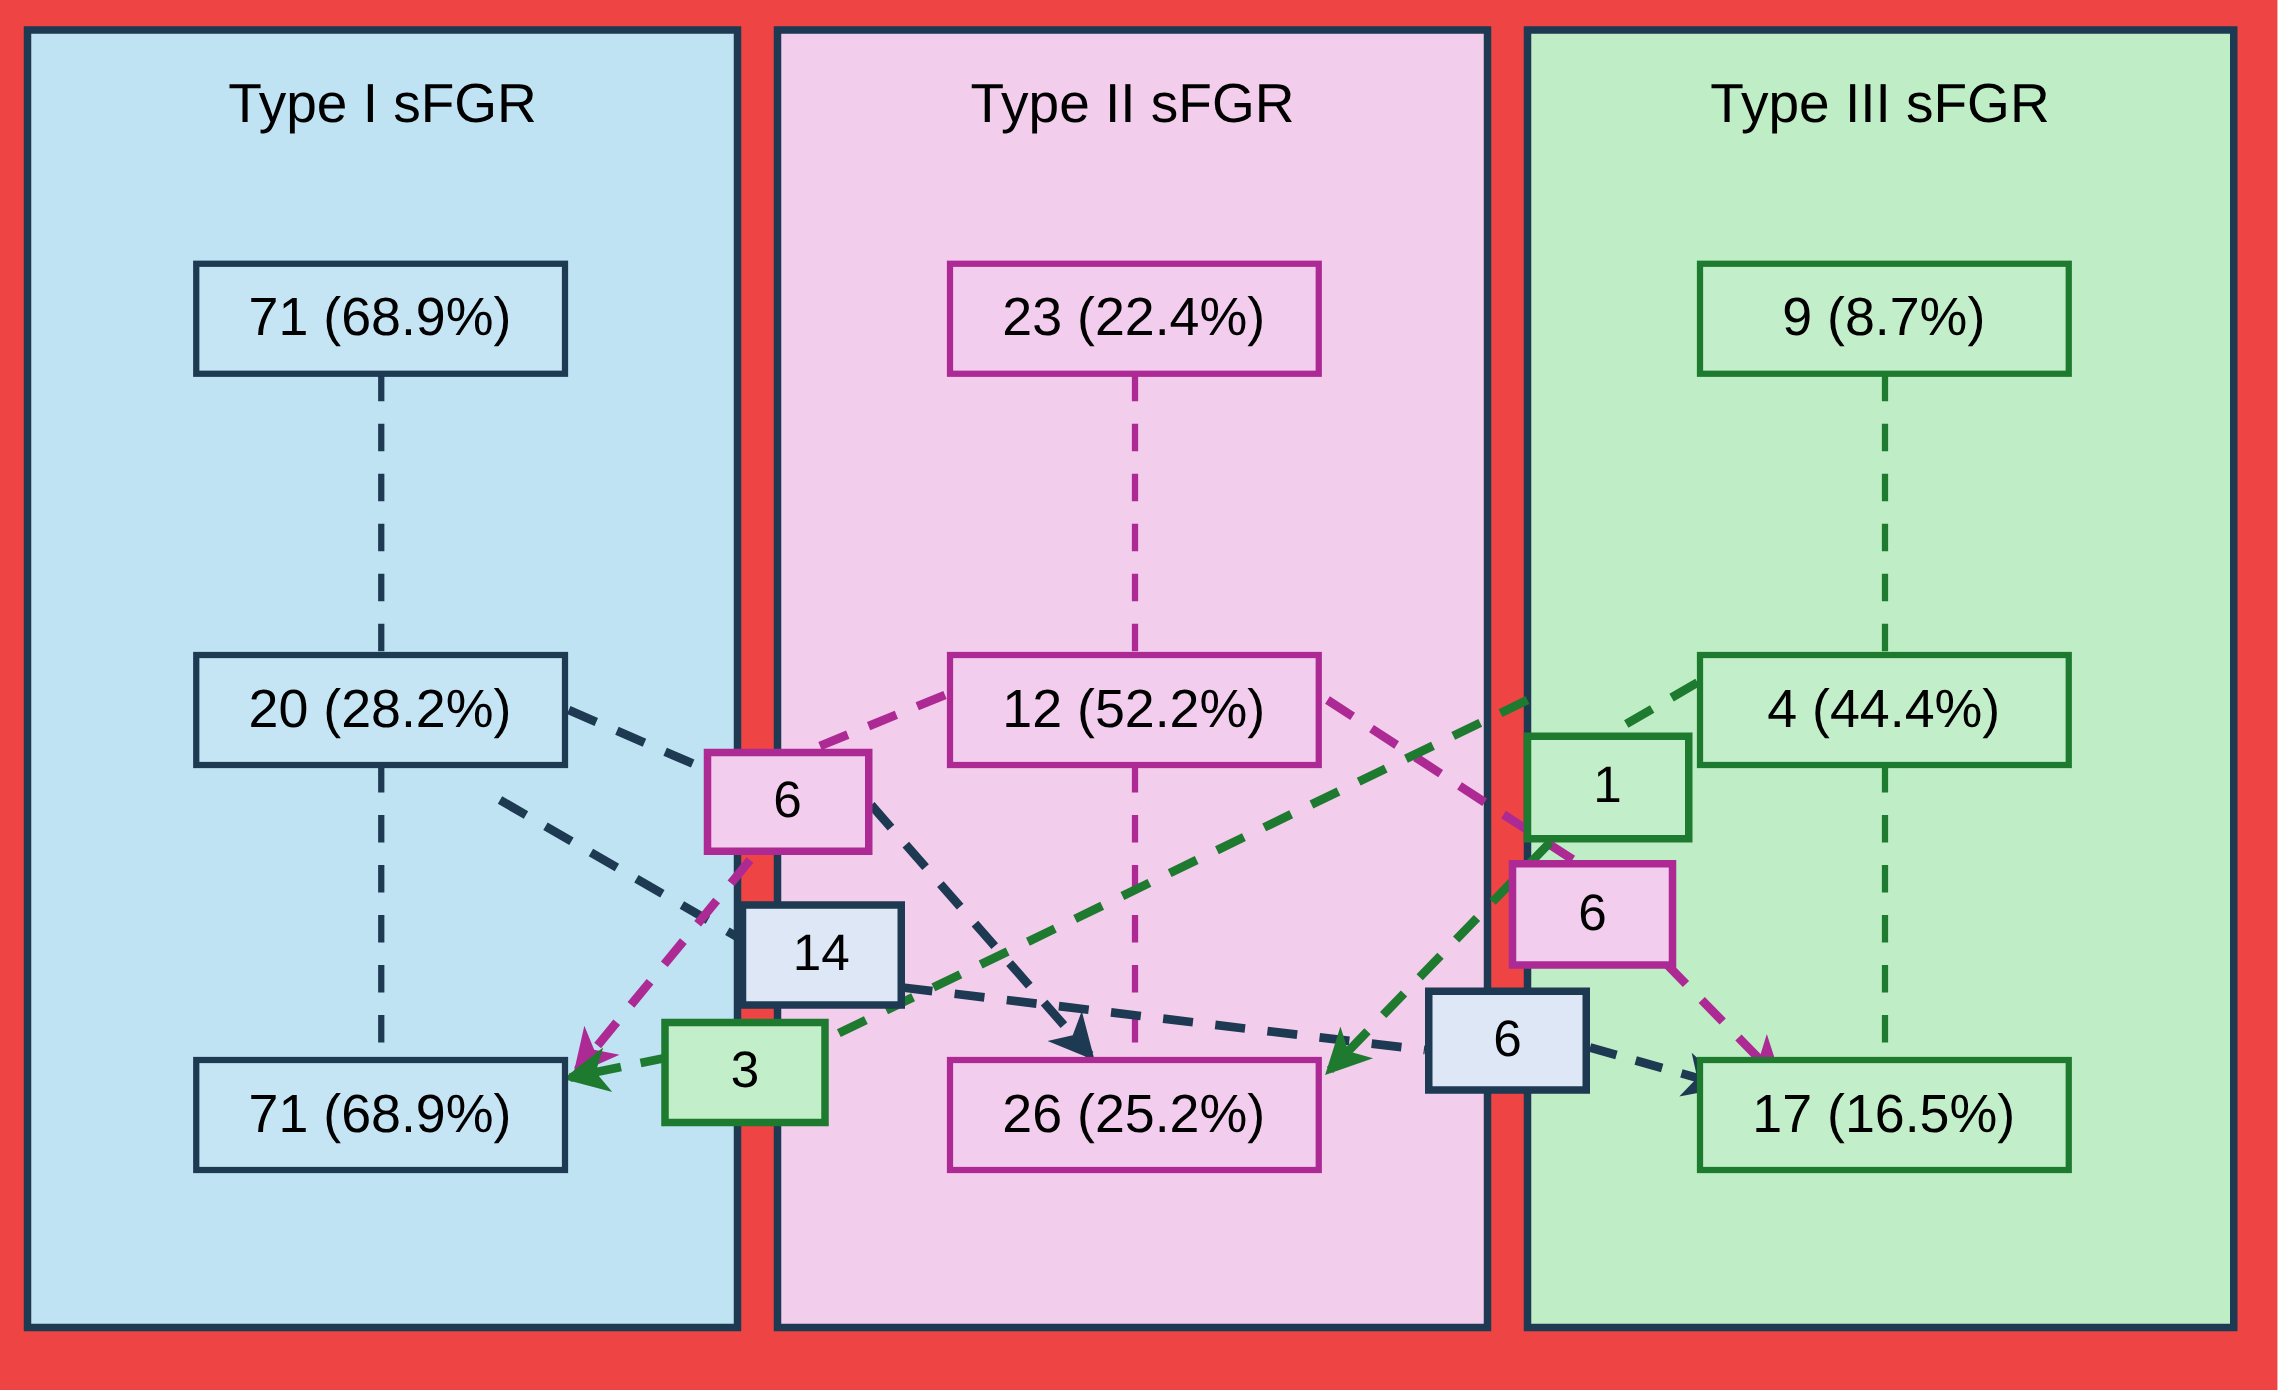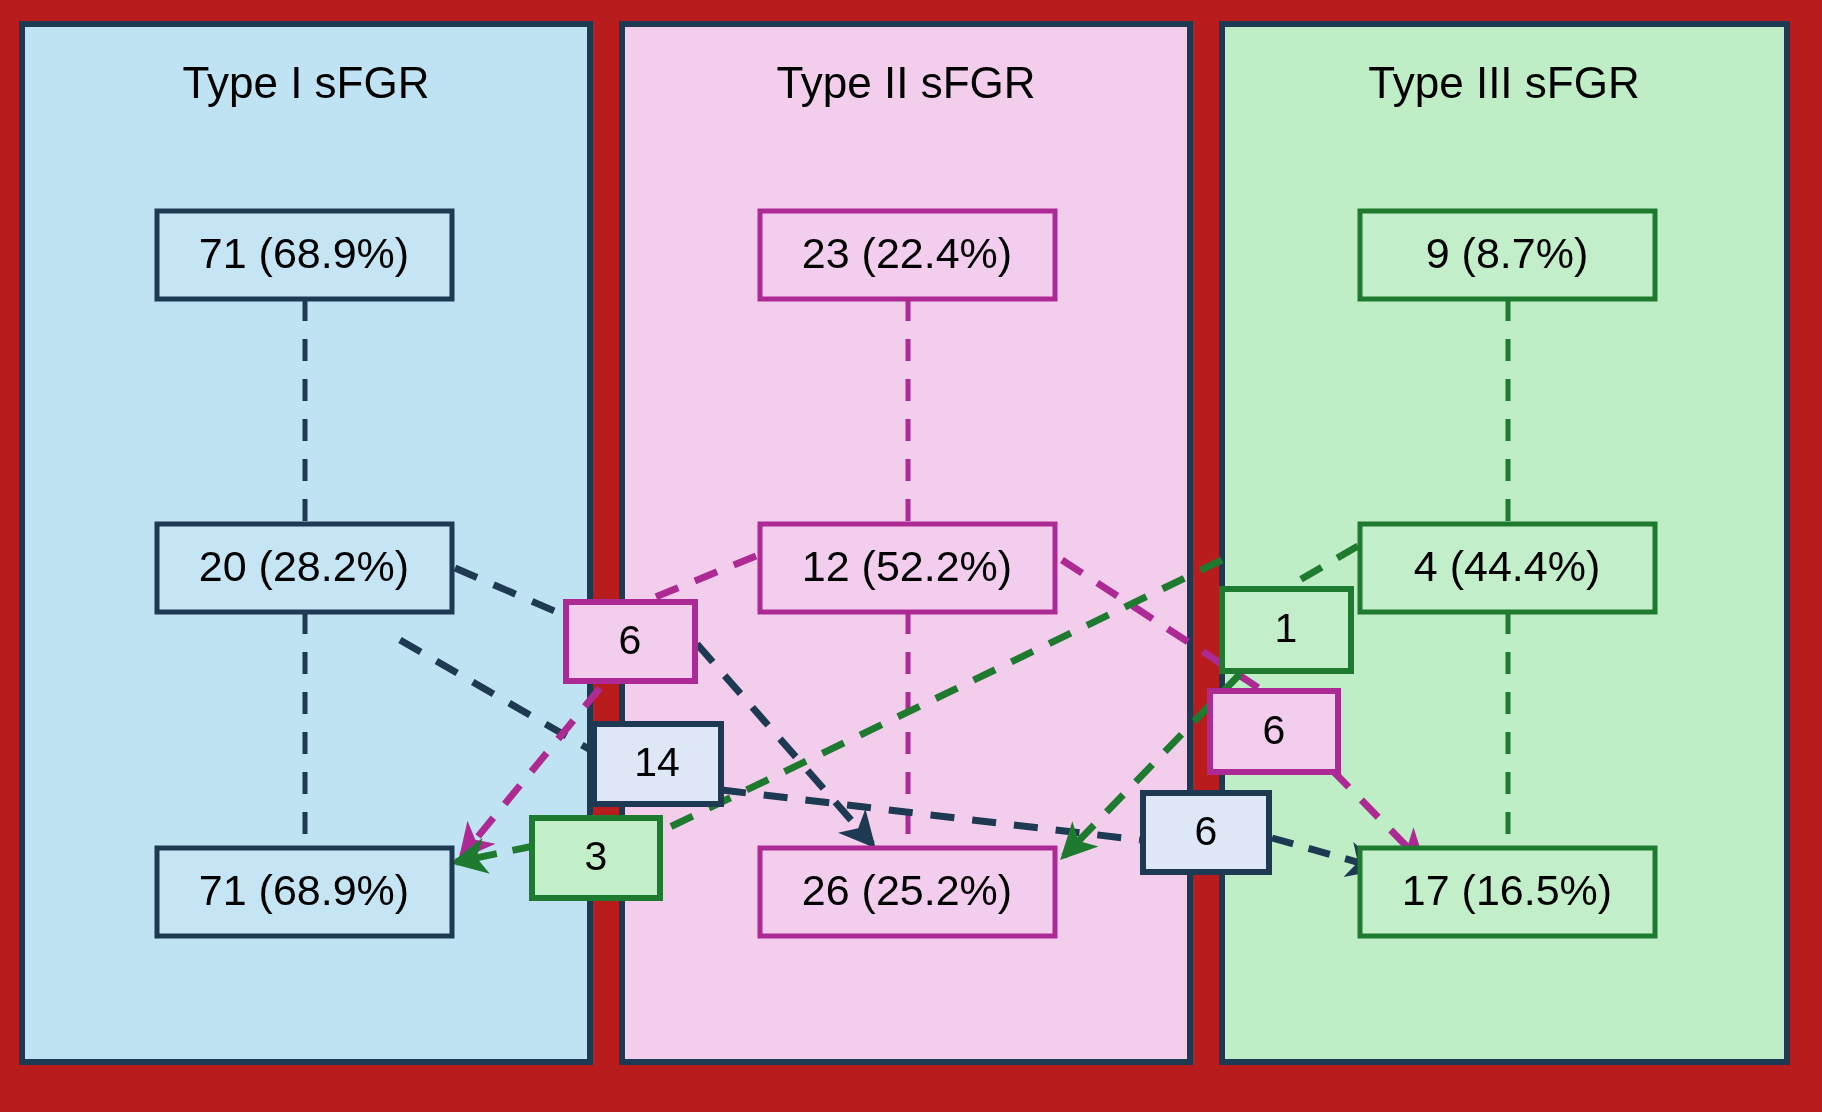--- a/index.html
+++ b/index.html
@@ -7,21 +7,21 @@
     padding: 0;
     background: #ffffff;
   }
   body {
     font-family: "Liberation Sans", sans-serif;
   }
   #stage {
     position: relative;
     width: 1822px;
     height: 1112px;
-    background: #b91c1c;
+    background: #ef4444;
     overflow: hidden;
   }
   svg.diagram {
     position: absolute;
     left: 0;
     top: 0;
     width: 1822px;
     height: 1112px;
     display: block;
   }

